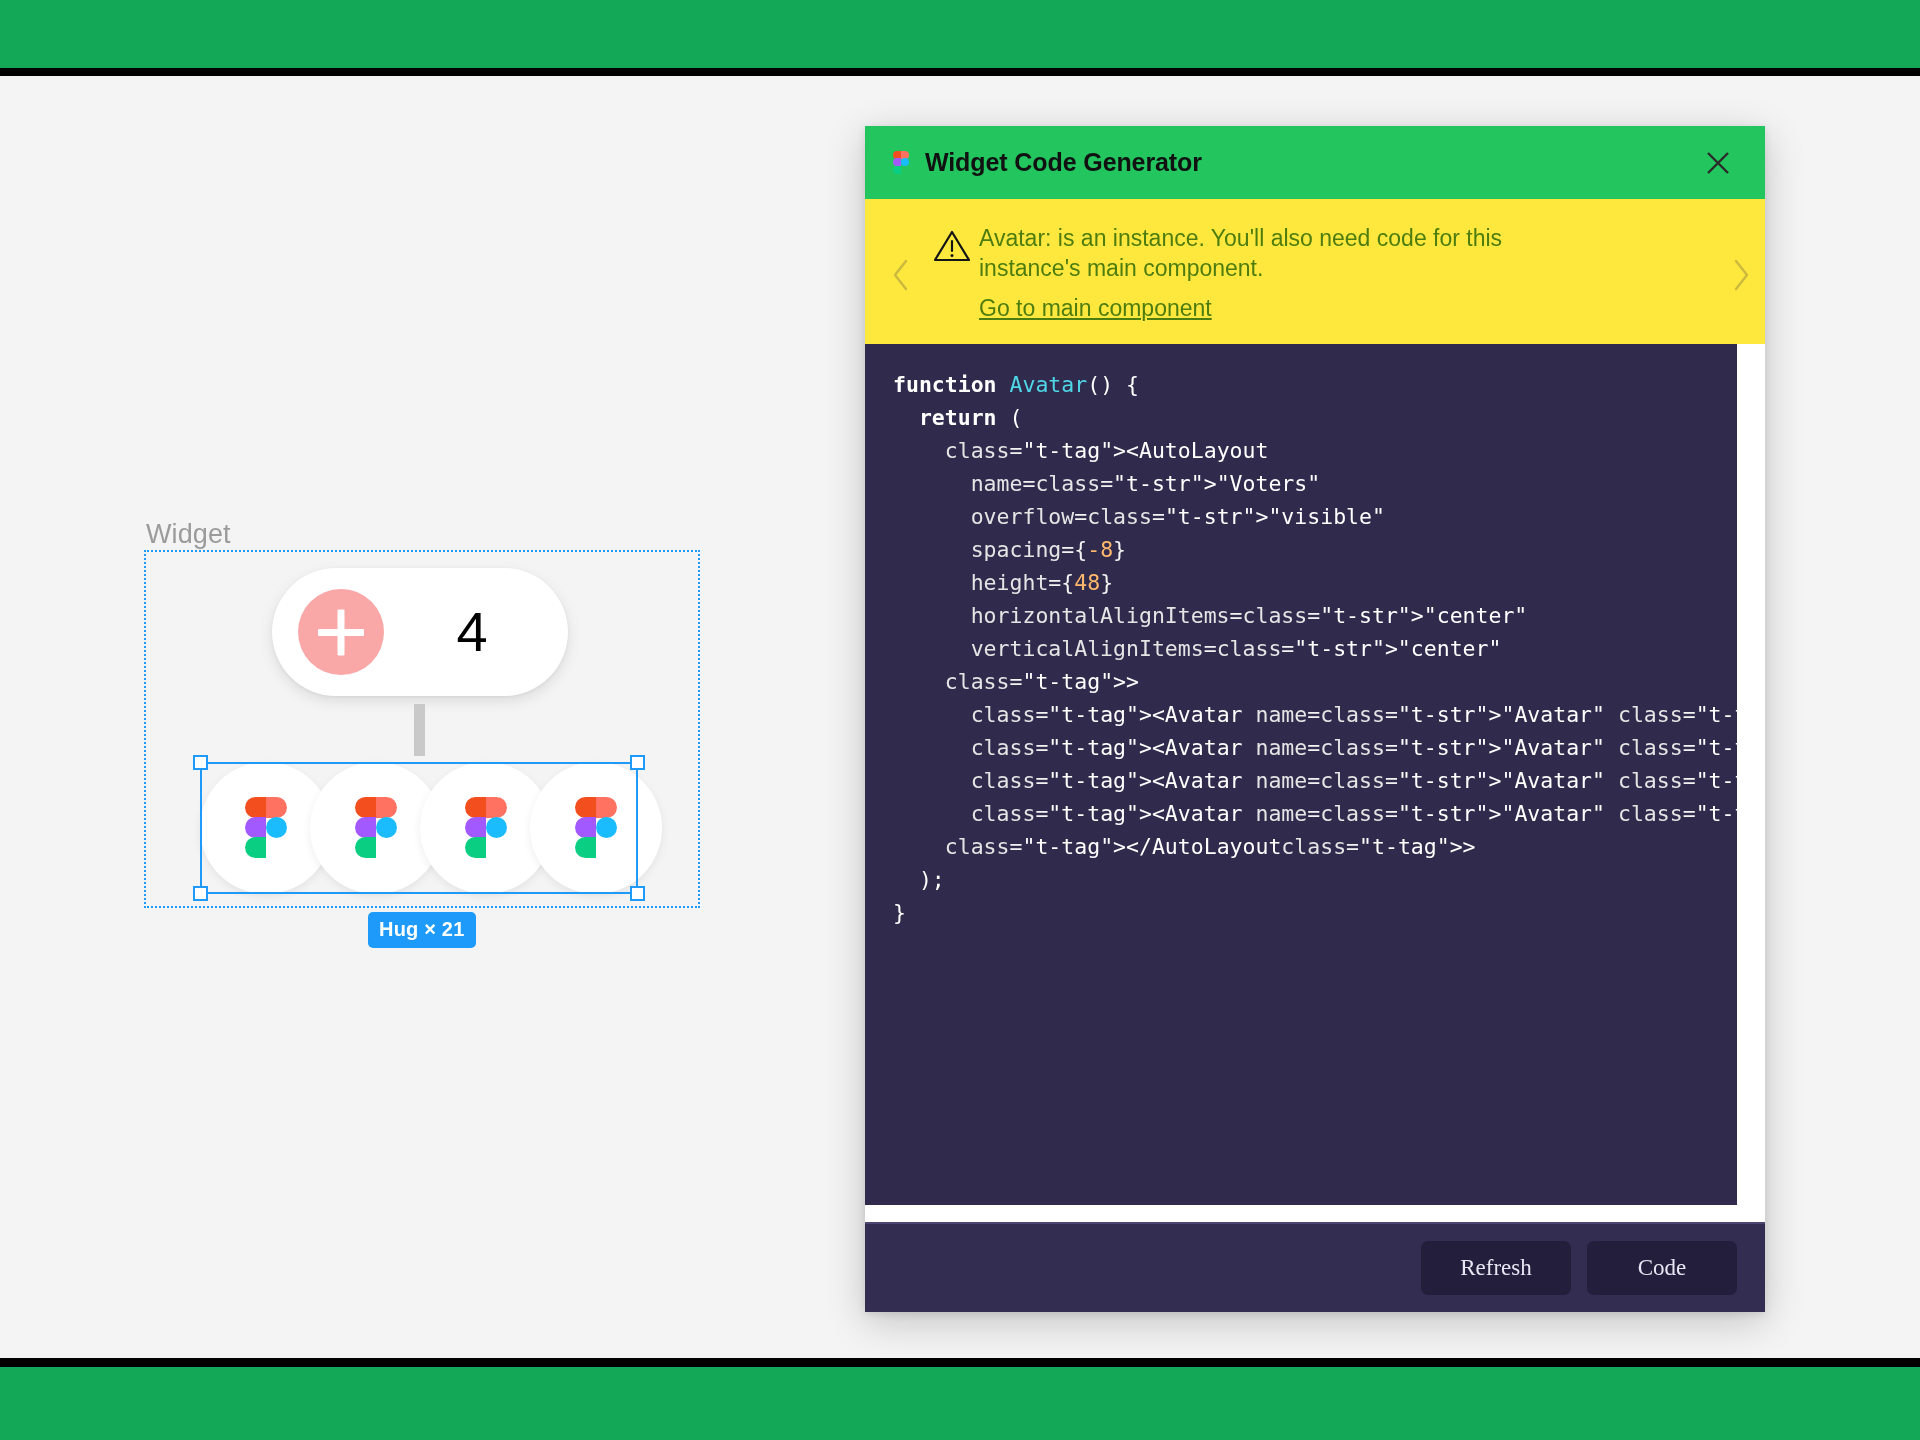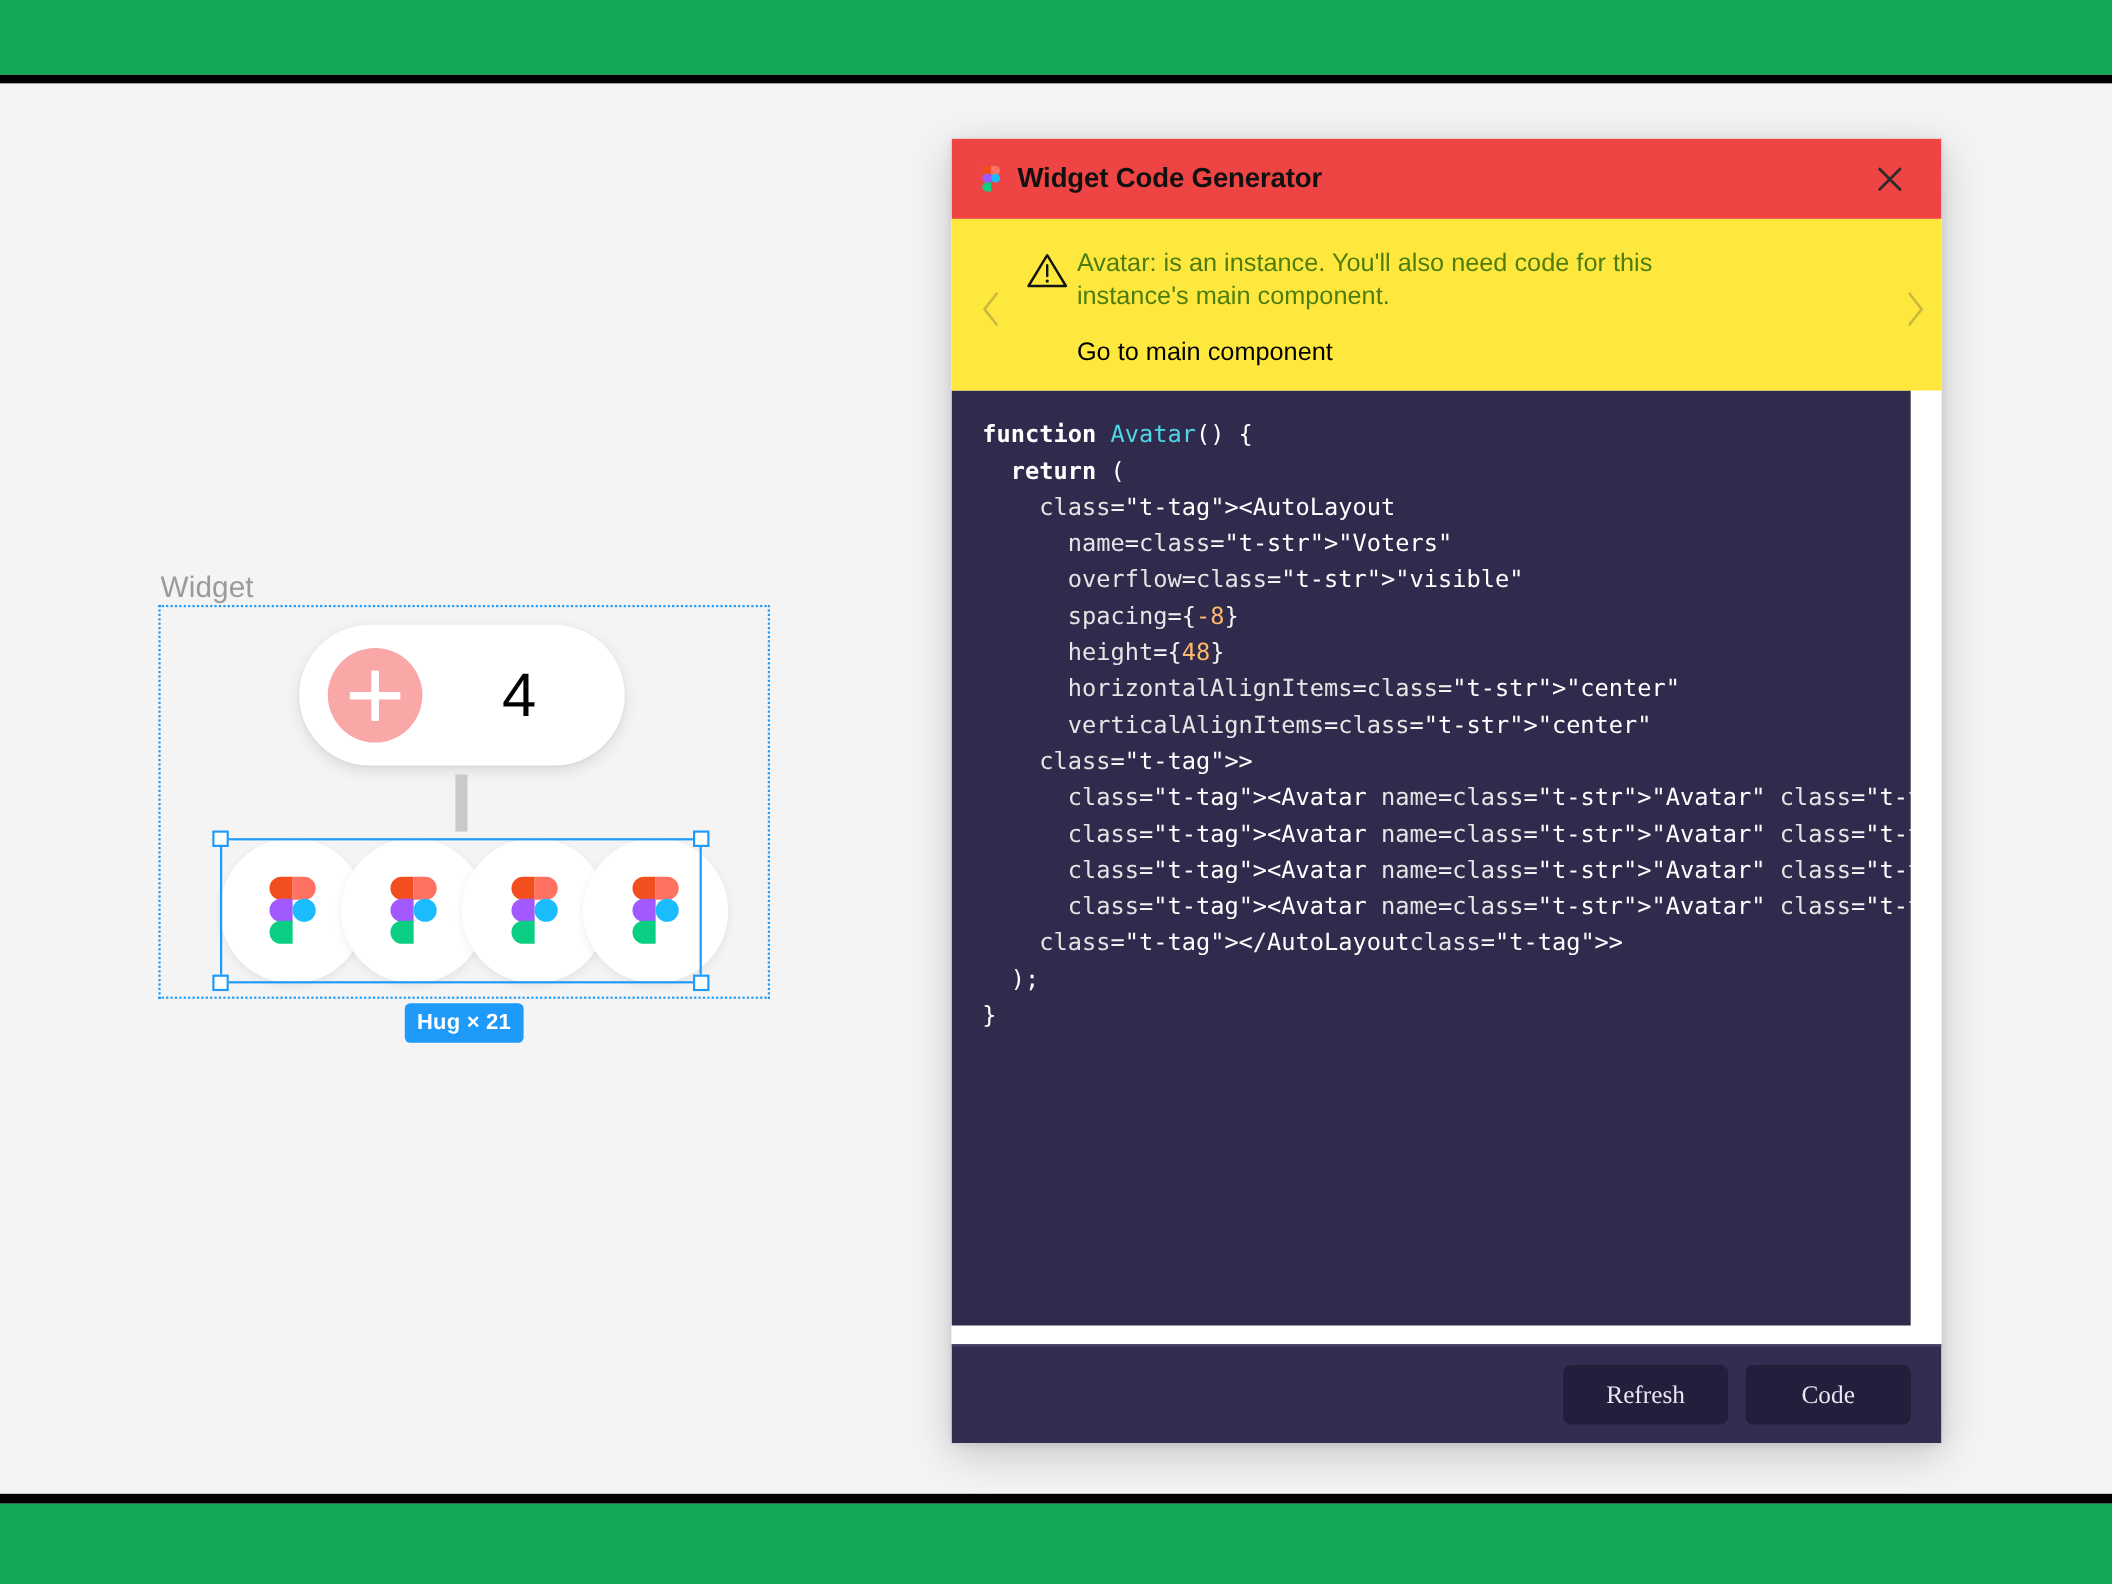--- a/index.html
+++ b/index.html
@@ -188,21 +188,21 @@
     box-shadow: 0 10px 38px rgba(0,0,0,0.20), 0 2px 8px rgba(0,0,0,0.10);
     overflow: hidden;
     display: flex;
     flex-direction: column;
   }
 
   .panel-header {
     position: relative;
     height: 73px;
     flex: 0 0 auto;
-    background: #ef4444;
+    background: #22c55e;
     display: flex;
     align-items: center;
     padding: 0 26px 0 28px;
   }
   .hdr-logo {
     position: relative;
     width: 16px; height: 24px;
     margin-right: 16px;
     flex: 0 0 auto;
   }
@@ -261,23 +261,24 @@
     padding-right: 30px;
   }
   .warn-text {
     font-size: 23px;
     line-height: 1.32;
     color: #4d7c0f;
     max-width: 600px;
   }
   .warn-link {
     display: inline-block;
-    margin-top: 22px;
+    margin-top: 11px;
     font-size: 23px;
-    color: #000000;
+    color: #4d7c0f;
+    text-decoration: underline;
     cursor: pointer;
   }
 
   
   .code-wrap {
     flex: 1 1 auto;
     background: #ffffff;
     padding: 0 28px 17px 0;
     display: flex;
     min-height: 0;

